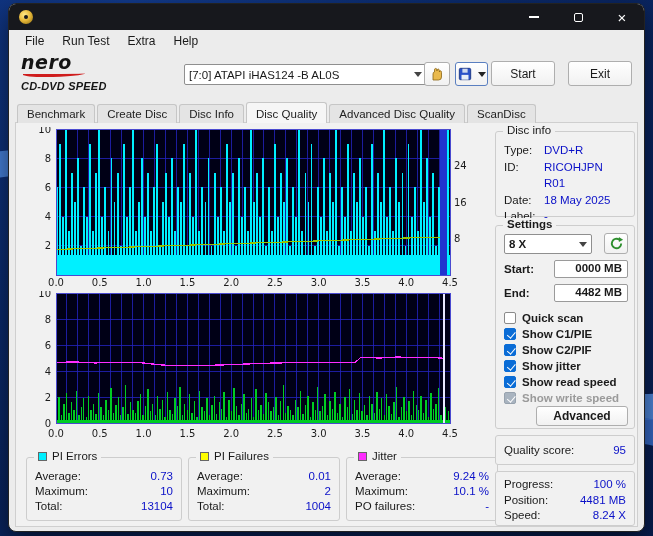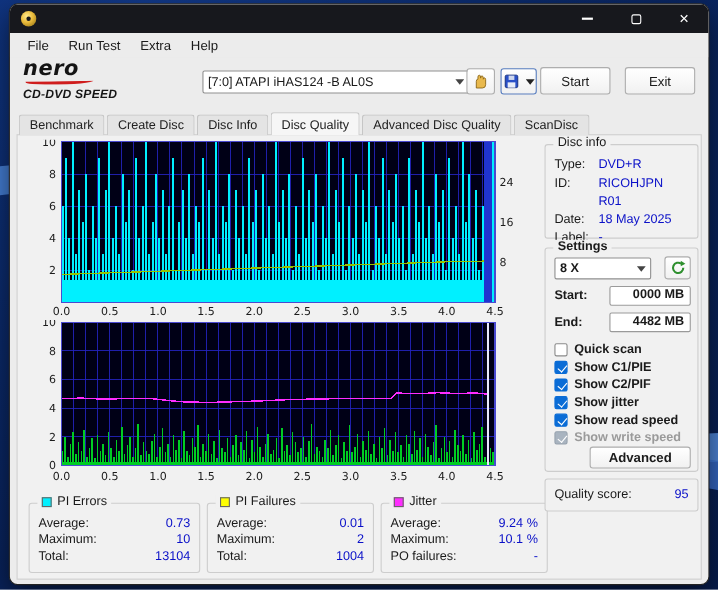--- a/index.html
+++ b/index.html
@@ -727,15 +727,31 @@
       <div class="tbtn adv-btn">Advanced</div>
     </div>
 
     <div class="group g-quality">
       <div class="q-row">
         <span>Quality score:</span>
         <span class="val">95</span>
       </div>
     </div>
 
+    <div class="group g-progress">
+      <div class="p-rows">
+        <div class="p-row">
+            <span>Progress:</span>
+            <span class="val">100 %</span>
+          </div>
+        <div class="p-row">
+            <span>Position:</span>
+            <span class="val">4481 MB</span>
+          </div>
+        <div class="p-row">
+            <span>Speed:</span>
+            <span class="val">8.24 X</span>
+          </div>
+      </div>
+    </div>
 
   </div>
 </div>
 
 </body></html>

